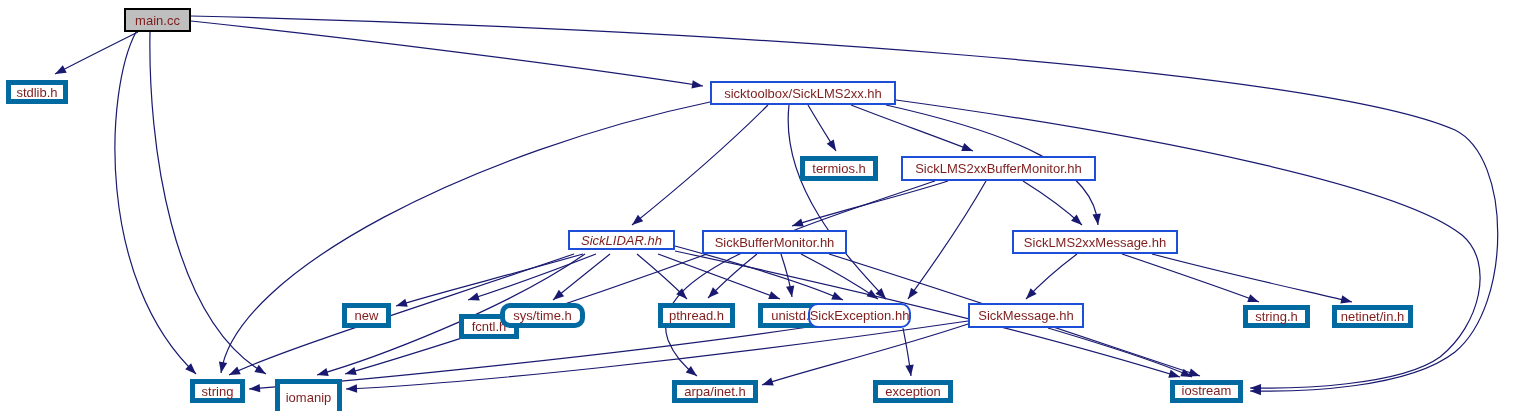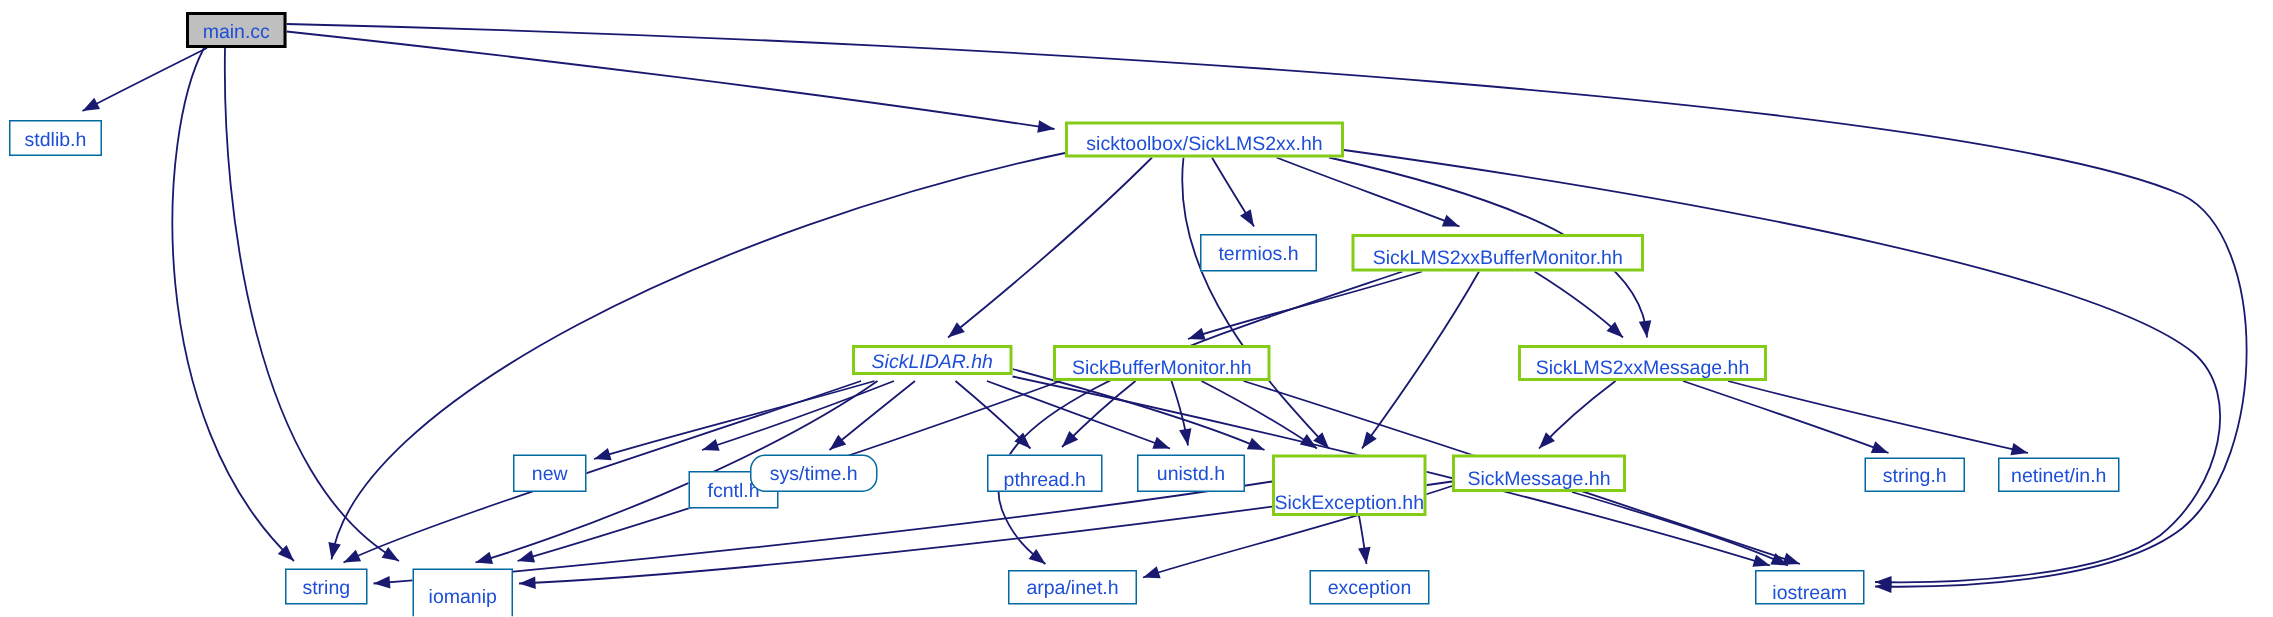--- a/index.html
+++ b/index.html
@@ -13,27 +13,27 @@
   }
   .graph svg { position: absolute; left: 0; top: 0; }
   .node {
     position: absolute;
     box-sizing: border-box;
     display: flex;
     align-items: center;
     justify-content: center;
     background: #ffffff;
     font-size: 13px;
-    color: #1d4ed8;
+    color: #7f1d1d;
     white-space: nowrap;
     z-index: 2;
   }
   .node.focus   { background: #bfbfbf; border: 2px solid #000000; }
-  .node.project { border: 2px solid #84cc16; align-items: flex-end; }
-  .node.system  { border: 1px solid #0369a1; }
+  .node.project { border: 2px solid #1d4ed8; }
+  .node.system  { border: 5px solid #0369a1; }
   .edge-path { fill: none; stroke-width: 1.2px; }
 </style>
 </head>
 <body>
 
 <div class="graph">
   <svg id="edge-layer" width="1515" height="411" viewBox="0 0 1515 411">
       <g>
         <path d="M138,32 C110,46 80,61 55,74" class="edge-path" stroke="#191970"></path>
         <polygon points="55,74 66.69930882838491,72.67102560668957 62.83643484246957,65.21192347781786" fill="#191970"></polygon>
@@ -220,21 +220,21 @@
       </div>
       <div class="node system" style="left: 500px; top: 303px; width: 85px; height: 25px; border-radius: 10px;">
         <span>sys/time.h</span>
       </div>
       <div class="node system" style="left: 658px; top: 303px; width: 77px; height: 25px; align-items: flex-end;">
         <span>pthread.h</span>
       </div>
       <div class="node system" style="left: 758px; top: 303px; width: 72px; height: 25px;">
         <span>unistd.h</span>
       </div>
-      <div class="node project" style="left: 848px; top: 303px; width: 103px; height: 41px;">
+      <div class="node project" style="left: 808px; top: 303px; width: 103px; height: 25px; border-radius: 10px;">
         <span>SickException.hh</span>
       </div>
       <div class="node project" style="left: 968px; top: 303px; width: 116px; height: 25px;">
         <span>SickMessage.hh</span>
       </div>
       <div class="node system" style="left: 1243px; top: 305px; width: 67px; height: 23px; align-items: center;">
         <span>string.h</span>
       </div>
       <div class="node system" style="left: 1332px; top: 305px; width: 81px; height: 23px;">
         <span>netinet/in.h</span>

